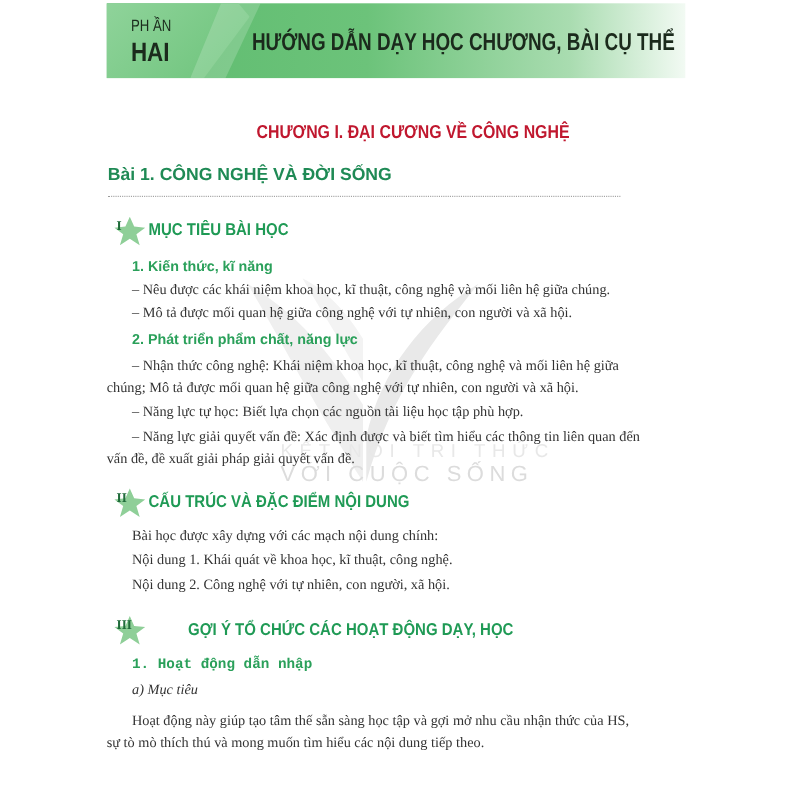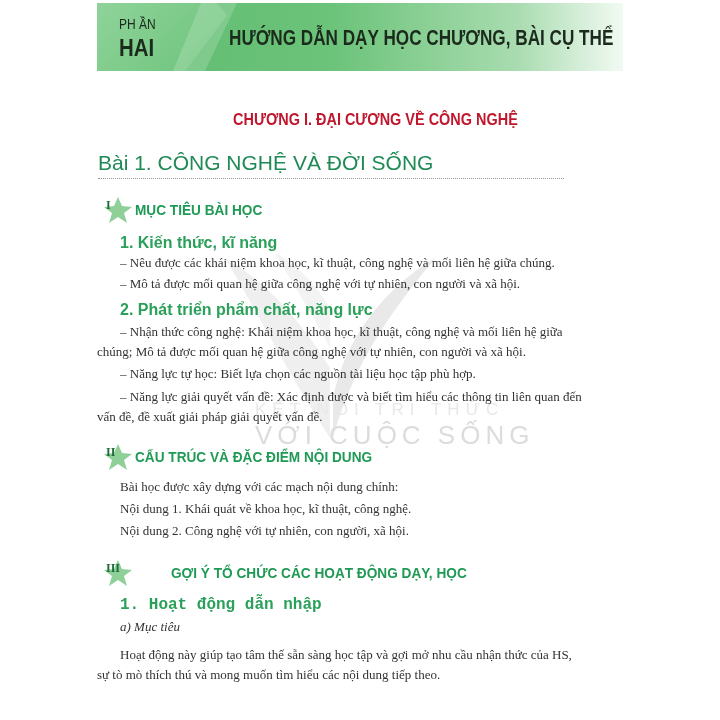--- a/index.html
+++ b/index.html
@@ -11,35 +11,35 @@
     background: linear-gradient(135deg, #8fd39a, #6cc37a); clip-path: polygon(0 0, 92% 0, 100% 18%, 68% 100%, 0 100%); }
   .banner .wedge2 { position: absolute; left: 60px; top: 0; width: 80px; height: 68px;
     background: rgba(255,255,255,0.18); clip-path: polygon(55% 0, 100% 0, 60% 100%, 20% 100%); }
   .part-small { position: absolute; left: 22px; top: 12px; font-family: "Liberation Sans", sans-serif; font-size: 15px; color: #1b2a1c; letter-spacing: 0; transform: scaleX(0.8); transform-origin: left; }
   .part-big { position: absolute; left: 22px; top: 31px; font-family: "Liberation Sans", sans-serif; font-weight: bold; font-size: 24px; color: #1b2a1c; transform: scaleX(0.85); transform-origin: left; }
   .banner-title { position: absolute; left: 132px; top: 22px; font-family: "Liberation Sans", sans-serif; font-weight: bold; font-size: 22px; color: #1b2a1c; transform: scaleX(0.78); transform-origin: left; white-space: nowrap; }
 
   .chapter { position: absolute; left: 15px; width: 720px; top: 110px; text-align: center; font-family: "Liberation Sans", sans-serif; font-weight: bold; font-size: 17px; color: #c0172e; }
   .chapter span { display: inline-block; transform: scaleX(0.85); }
 
-  .lesson { position: absolute; left: 98px; top: 151px; font-family: "Liberation Sans", sans-serif; font-weight: normal; font-size: 21px; color: #1f8a55; }
+  .lesson { position: absolute; left: 98px; top: 151px; font-family: "Liberation Sans", sans-serif; font-weight: bold; font-size: 16px; color: #1f8a55; }
   .dotline { position: absolute; left: 98px; top: 178px; width: 466px; border-top: 1px dotted #9a9a9a; }
 
   .sec-head { position: absolute; left: 103px; display: flex; align-items: center; }
   .star { width: 30px; height: 28px; position: relative; }
   .star svg { position: absolute; left: 0; top: 0; }
   .star .roman { position: absolute; left: 3px; top: 2px; font-family: "Liberation Serif", serif; font-weight: bold; font-size: 12px; color: #1f6b3a; }
   .sec-title { font-family: "Liberation Sans", sans-serif; font-weight: bold; font-size: 15.5px; color: #1f9a55; margin-left: 2px; transform: scaleX(0.88); transform-origin: left; white-space: nowrap; }
 
-  .sub { position: absolute; left: 120px; font-family: "Liberation Sans", sans-serif; font-weight: bold; font-size: 16px; color: #2aa05a; }
+  .sub { position: absolute; left: 120px; font-family: "Liberation Sans", sans-serif; font-weight: bold; font-size: 13px; color: #2aa05a; }
   .para { position: absolute; font-size: 13px; line-height: 20px; color: #333; width: 470px; }
 
   .watermark { position: absolute; left: 215px; top: 248px; width: 230px; height: 200px; pointer-events: none; }
   .wm-text1 { position: absolute; left: 255px; top: 400px; font-family: "Liberation Sans", sans-serif; font-size: 17px; letter-spacing: 6px; color: #e8e8e8; }
-  .wm-text2 { position: absolute; left: 255px; top: 420px; font-family: "Liberation Sans", sans-serif; font-size: 26px; letter-spacing: 5px; color: #dcdcdc; }
+  .wm-text2 { position: absolute; left: 255px; top: 420px; font-family: "Liberation Sans", sans-serif; font-size: 20px; letter-spacing: 5px; color: #dcdcdc; }
 
   .pagebox { position: absolute; left: 545px; top: 723px; width: 78px; height: 18px; background: linear-gradient(90deg, #5dbb6e, #8fd39a 50%, #4fae62); }
   .pagebox span { position: absolute; left: 6px; top: 1px; font-family: "Liberation Sans", sans-serif; font-weight: bold; font-size: 12px; color: #1b2a1c; }
 </style>
 </head>
 <body>
 
 <svg class="watermark" viewBox="0 0 230 200" width="230" height="200">
   <path d="M10 10 C 40 60, 70 120, 115 190 L 115 120 C 90 80, 60 40, 10 10 Z" fill="#efefef"></path>
   <path d="M220 10 C 170 40, 130 90, 118 150 L 118 190 C 140 110, 180 60, 220 10 Z" fill="#e9e9e9"></path>

